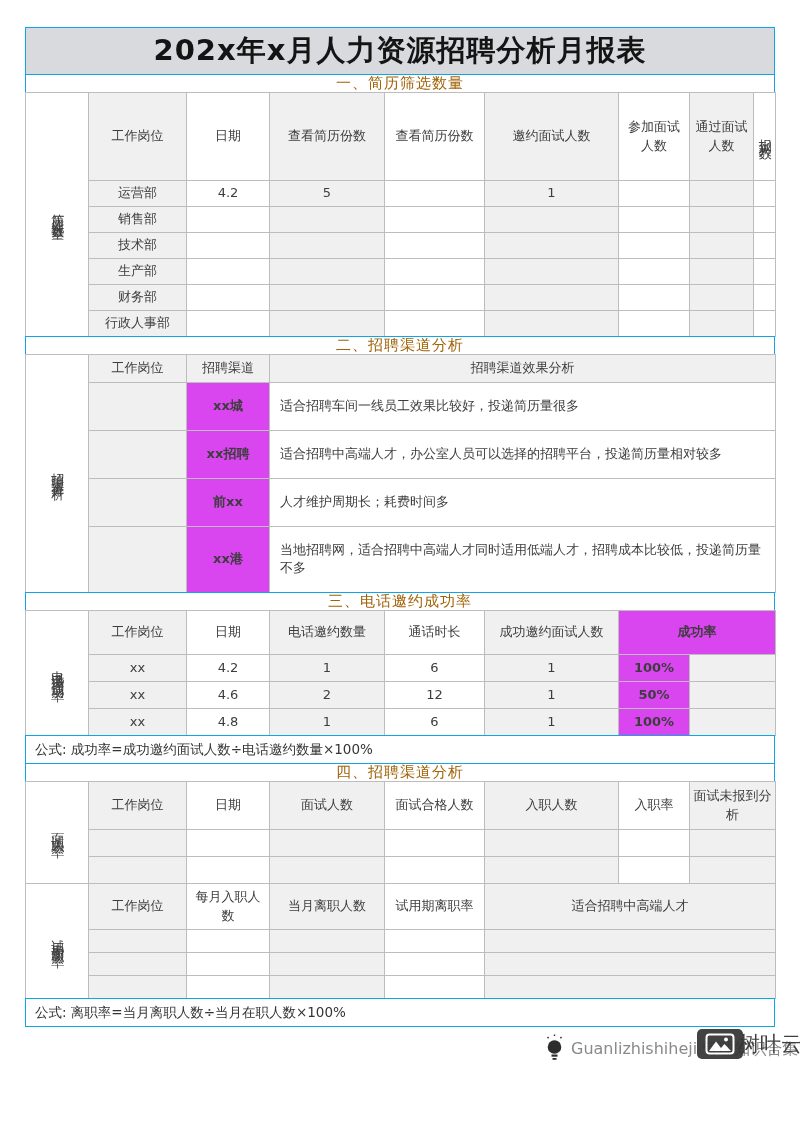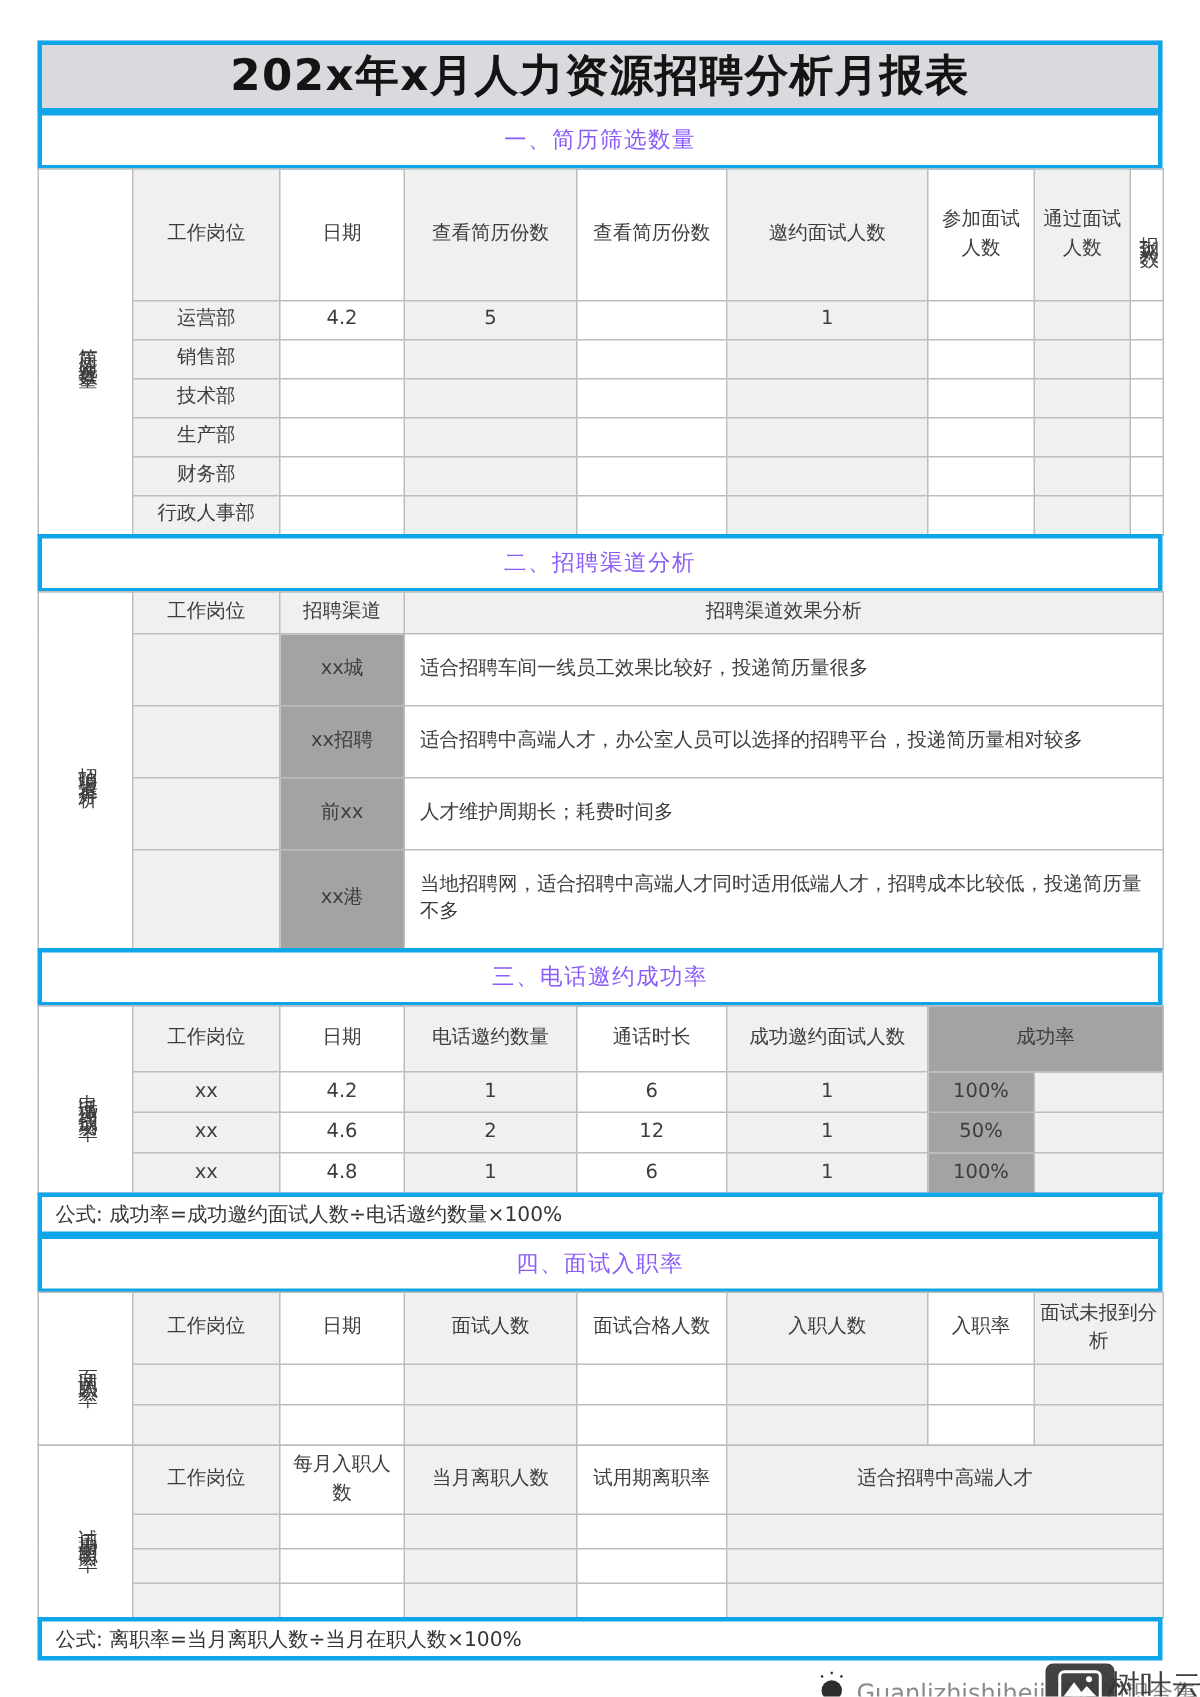--- a/index.html
+++ b/index.html
@@ -1,35 +1,35 @@
 <!DOCTYPE html>
 <html><head>
 <meta charset="utf-8">
 <style>
   * { margin: 0; padding: 0; box-sizing: border-box; }
   html, body { width: 800px; background: #ffffff; font-family: "DejaVu Sans", "Liberation Sans", sans-serif; }
   body { height: 1131px; overflow: hidden; position: relative; }
 
   .sheet { width: 750px; margin: 28px 25px 0 25px; }
 
-  .blk { border: 3px solid #0ea5e9; margin-top: -1px; }
+  .blk { border: 1px solid #0ea5e9; margin-top: -1px; }
   .title-bar { height: 48px; background: #d8dade; display: flex; align-items: center; justify-content: center;
                font-size: 29px; font-weight: bold; color: #141414; letter-spacing: 1px; }
   .stats { height: 27px; display: flex; align-items: center; justify-content: flex-end;
            padding-right: 6px; font-size: 13px; color: #4c4c4c; }
-  .bar { height: 39px; display: flex; align-items: center; justify-content: center;
-         font-size: 15px; color: #8b5cf6; letter-spacing: 1px; }
+  .bar { height: 19px; display: flex; align-items: center; justify-content: center;
+         font-size: 15px; color: #a16207; letter-spacing: 1px; }
   .formula { height: 29px; display: flex; align-items: center; padding-left: 9px;
              font-size: 13.5px; color: #343434; }
 
   table { border-collapse: collapse; table-layout: fixed; width: 750px; margin-top: -1px; }
   td, th { border: 1px solid #bdbdbd; font-size: 13px; font-weight: normal; text-align: center;
            vertical-align: middle; padding: 2px 3px; color: #3d3d3d; line-height: 1.45; }
   col.shade { background: #f0f0f0; }
-  .bg-white { background: #a3a3a3; }
+  .bg-white { background: #d946ef; font-weight: bold; }
   .left { text-align: left; padding: 14px 10px; }
 
   tr.h88 { height: 88px; } tr.h48 { height: 48px; } tr.h46 { height: 46px; } tr.h44 { height: 44px; }
   tr.h30 { height: 30px; } tr.h28 { height: 28px; } tr.h27 { height: 27px; } tr.h26 { height: 26px; }
   tr.h23 { height: 23px; }
 
   .vtext { writing-mode: vertical-lr; text-orientation: upright; display: inline-block;
            letter-spacing: 3px; line-height: 1.1; font-size: 13px; color: #3d3d3d; }
   td.side { background: #ffffff; padding: 0; }
 
@@ -221,21 +221,21 @@
       <td>1</td>
       <td>6</td>
       <td>1</td>
       <td class="bg-white">100%</td>
       <td></td>
     </tr>
   </tbody>
     </table>
   <div class="blk formula">公式: 成功率=成功邀约面试人数÷电话邀约数量×100%</div>
 
-  <div class="blk bar">四、面试入职率</div>
+  <div class="blk bar">四、招聘渠道分析</div>
   <table>
     <colgroup>
       <col style="width:63px">
         <col style="width:98px" class="shade">
         <col style="width:83px">
       <col style="width:115px" class="shade">
         <col style="width:100px">
         <col style="width:134px" class="shade">
       <col style="width:71px">
         <col style="width:86px" class="shade">

